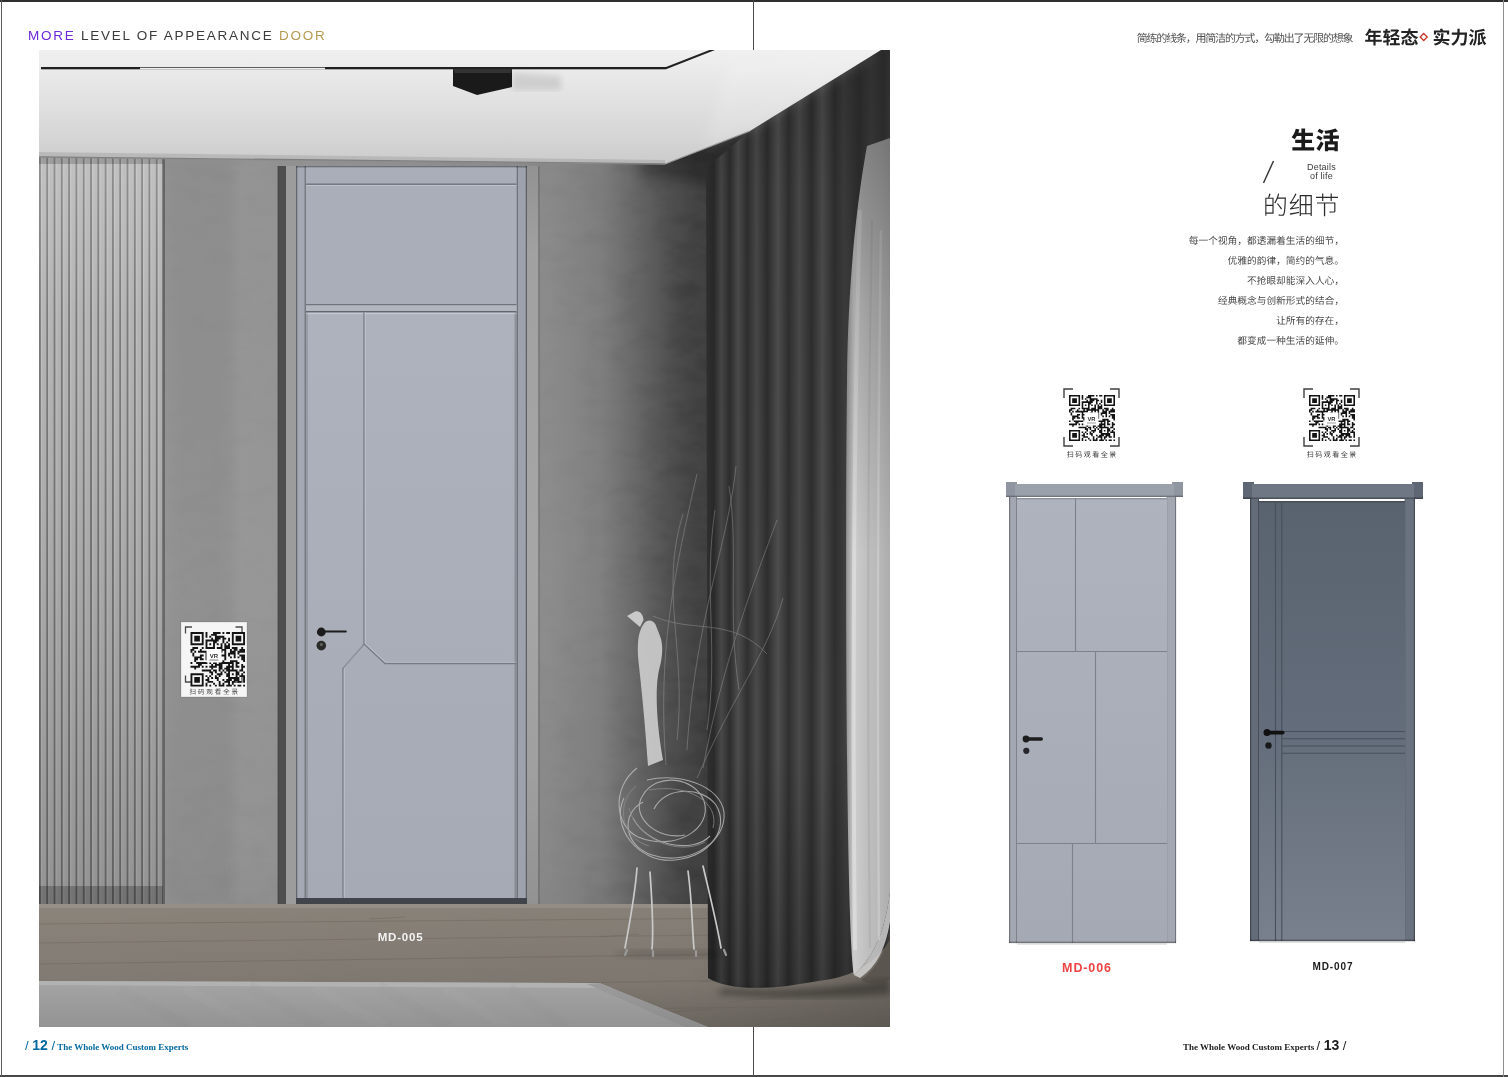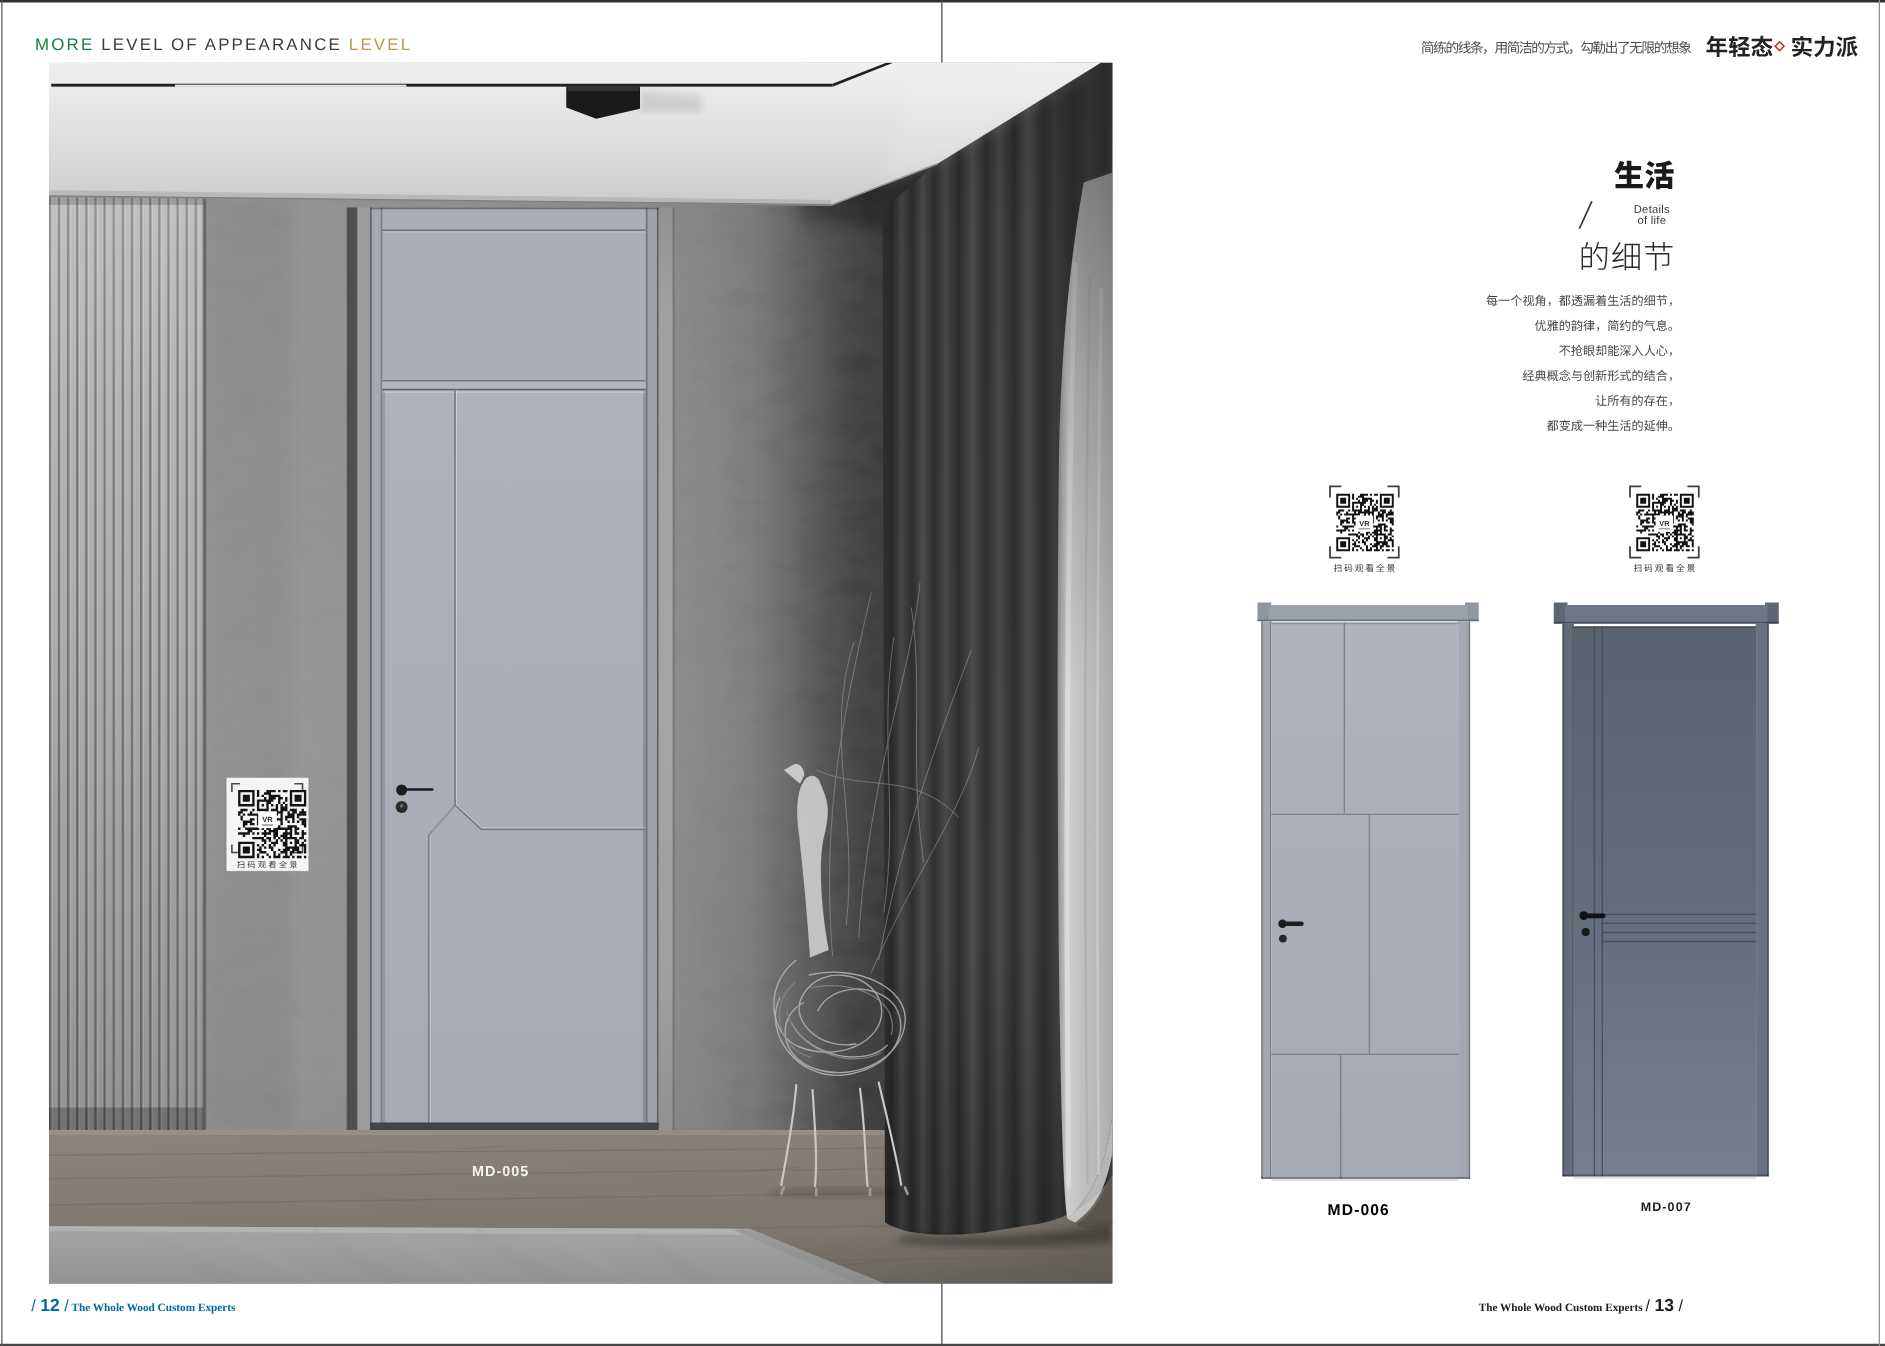--- a/index.html
+++ b/index.html
@@ -14,21 +14,21 @@
 <div class="abs" style="left:0;top:1074.5px;width:1508px;height:2px;background:#474747"></div>
 
 <div class="abs" style="left:1.2px;top:0;width:1.2px;height:1077px;background:#5a5a5a"></div>
 
 <div class="abs" style="left:1503.2px;top:0;width:1.1px;height:1077px;background:#8e8e8e"></div>
 
 <div class="abs" style="left:753.2px;top:0;width:1.2px;height:50px;background:#4a4a4a"></div>
 
 <div class="abs" style="left:753.2px;top:1026px;width:1.2px;height:51px;background:#4a4a4a"></div>
 
-<div class="abs" style="left:28px;top:28px;font-size:13.5px;letter-spacing:1.75px;color:#3b3b3b;white-space:nowrap"><span style="color:#15803d">MORE</span> LEVEL OF APPEARANCE <span style="color:#b49a52">LEVEL</span></div>
+<div class="abs" style="left:28px;top:28px;font-size:13.5px;letter-spacing:1.75px;color:#3b3b3b;white-space:nowrap"><span style="color:#6d28d9">MORE</span> LEVEL OF APPEARANCE <span style="color:#b49a52">DOOR</span></div>
 
 <div class="abs" style="left:39px;top:50px;width:855px;height:977px;overflow:hidden">
 <svg width="851" height="977" viewBox="0 0 851 977" style="position:absolute;left:0;top:0;display:block">
 <defs>
 <linearGradient id="wallx" x1="0" y1="0" x2="1" y2="0">
  <stop offset="0" stop-color="#989898"></stop>
             <stop offset="0.2" stop-color="#939393"></stop>
  <stop offset="0.45" stop-color="#8e8e8e"></stop>
             <stop offset="0.60" stop-color="#868686"></stop>
  <stop offset="0.66" stop-color="#787878"></stop>
@@ -403,19 +403,19 @@
 <circle cx="1267" cy="732.5" r="3.5" fill="#111"></circle>
 <rect x="1267" y="730.7" width="17.5" height="3.8" rx="1.9" fill="#111"></rect>
 <circle cx="1268.5" cy="745.5" r="3.2" fill="#191919"></circle>
 <rect x="1250" y="939.6" width="165" height="1.8" fill="#000" opacity="0.32"></rect>
 <rect x="1259" y="941.4" width="146" height="1.6" fill="#000" opacity="0.12"></rect>
 </g>
 </svg>
 
 <div class="abs" style="left:1307px;top:163px;font-size:9px;font-weight:normal;color:#3a3a3a;line-height:8.8px;letter-spacing:0.2px">Details<br><span style="margin-left:3px">of life</span></div>
 
-<div class="abs" style="left:1037px;top:961px;width:100px;text-align:center;font-size:12.5px;font-weight:bold;letter-spacing:0.9px;color:#000000">MD-006</div>
+<div class="abs" style="left:1037px;top:961px;width:100px;text-align:center;font-size:12.5px;font-weight:bold;letter-spacing:0.9px;color:#ef4444">MD-006</div>
 
 <div class="abs" style="left:1283px;top:961px;width:100px;text-align:center;font-size:10px;font-weight:bold;letter-spacing:0.9px;color:#1c1c1c">MD-007</div>
 
 <div class="abs" style="left:25px;top:1036px;white-space:nowrap;color:#0369a1"><span style="font-size:13px;">/ </span><span style="font-size:14px;font-weight:bold;">12</span><span style="font-size:13px;"> /</span><span style="font-family:'Liberation Serif',serif;font-size:9px;font-weight:bold;"> The Whole Wood Custom Experts</span></div>
 
 <div class="abs" style="left:1183px;top:1036px;width:300px;white-space:nowrap;color:#1d1d1d"><span style="font-family:'Liberation Serif',serif;font-size:9px;font-weight:bold;">The Whole Wood Custom Experts </span><span style="font-size:13px;">/ </span><span style="font-size:14px;font-weight:bold;">13</span><span style="font-size:13px;"> /</span></div>
 </div>
 </body></html>

